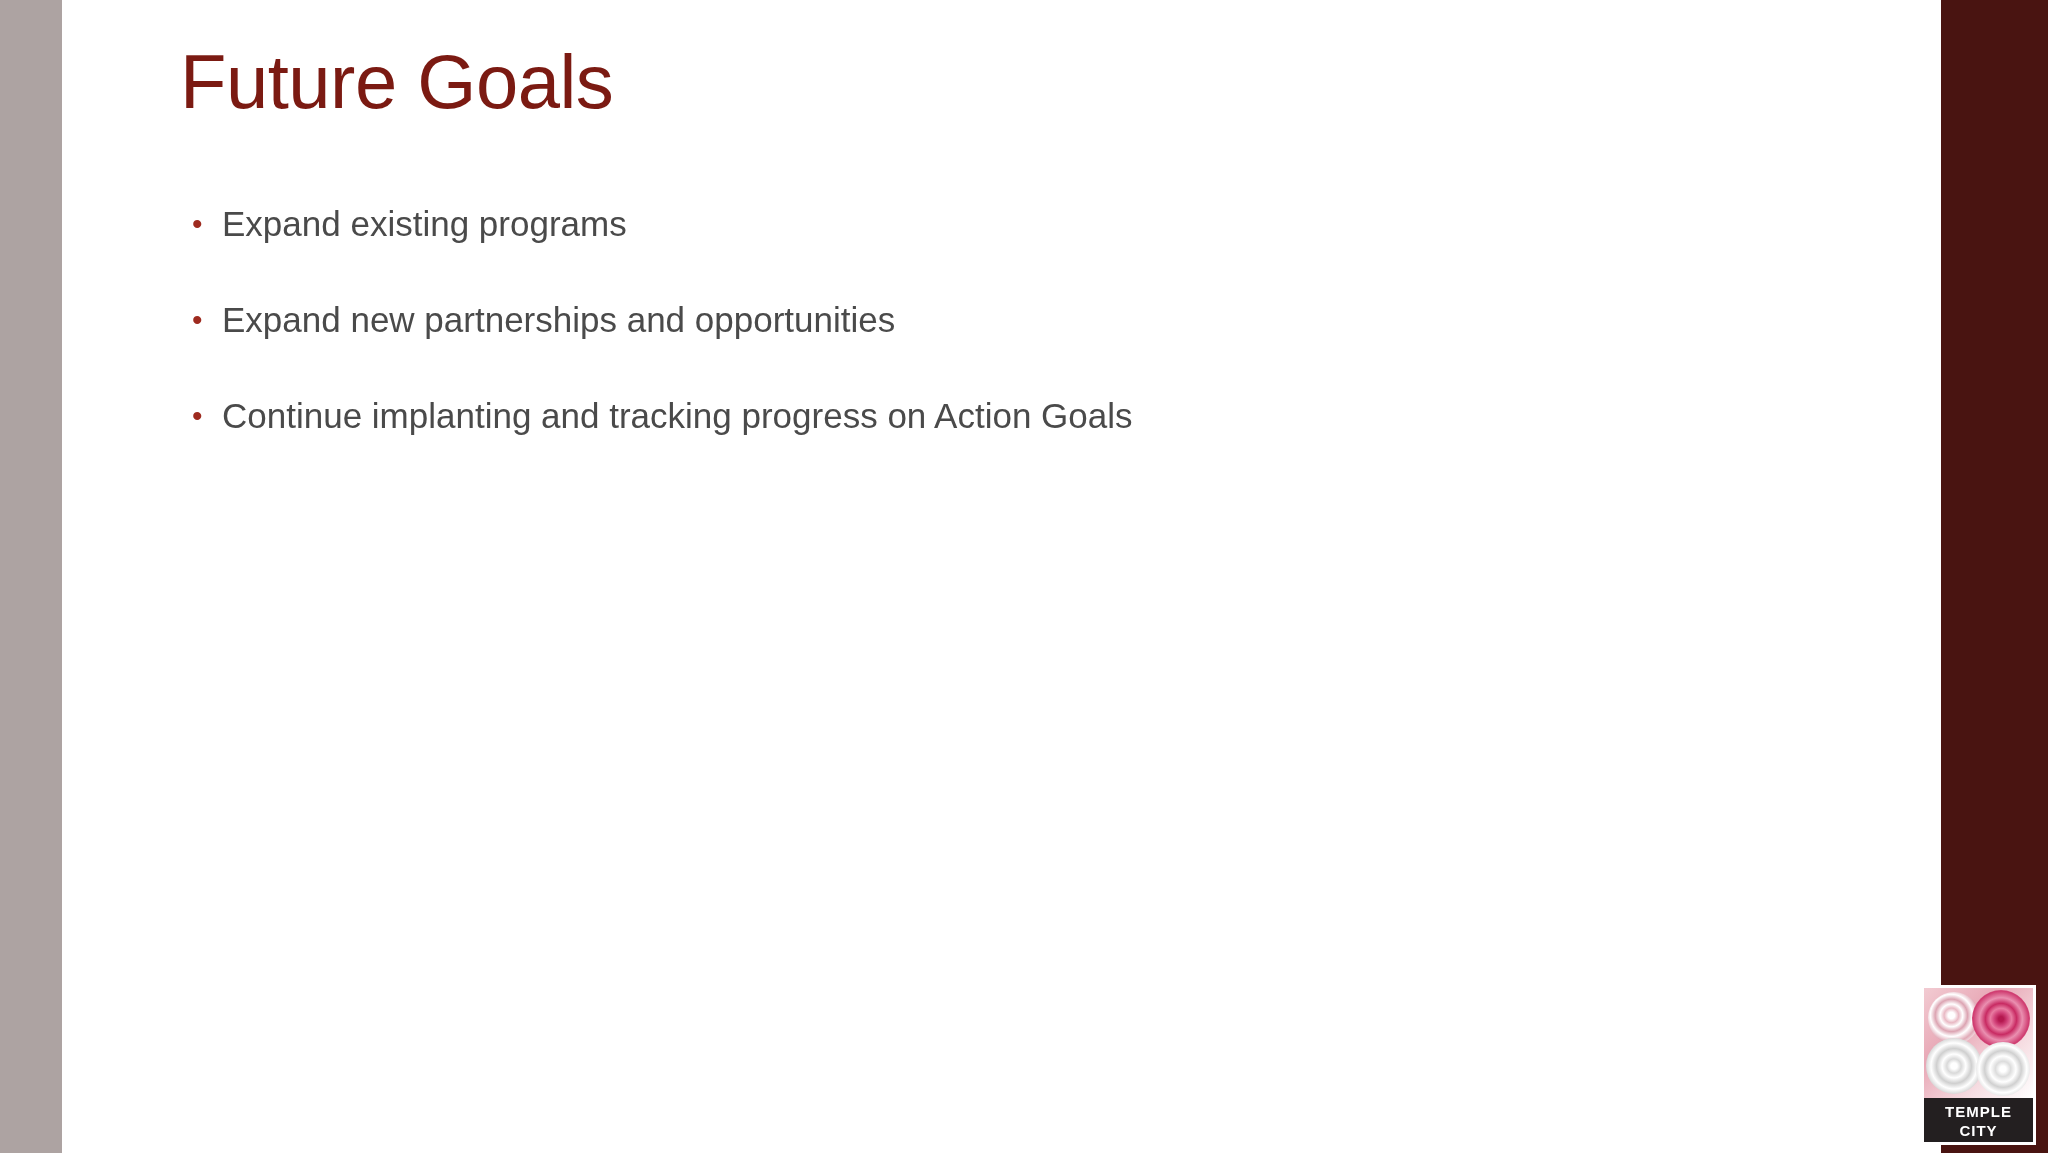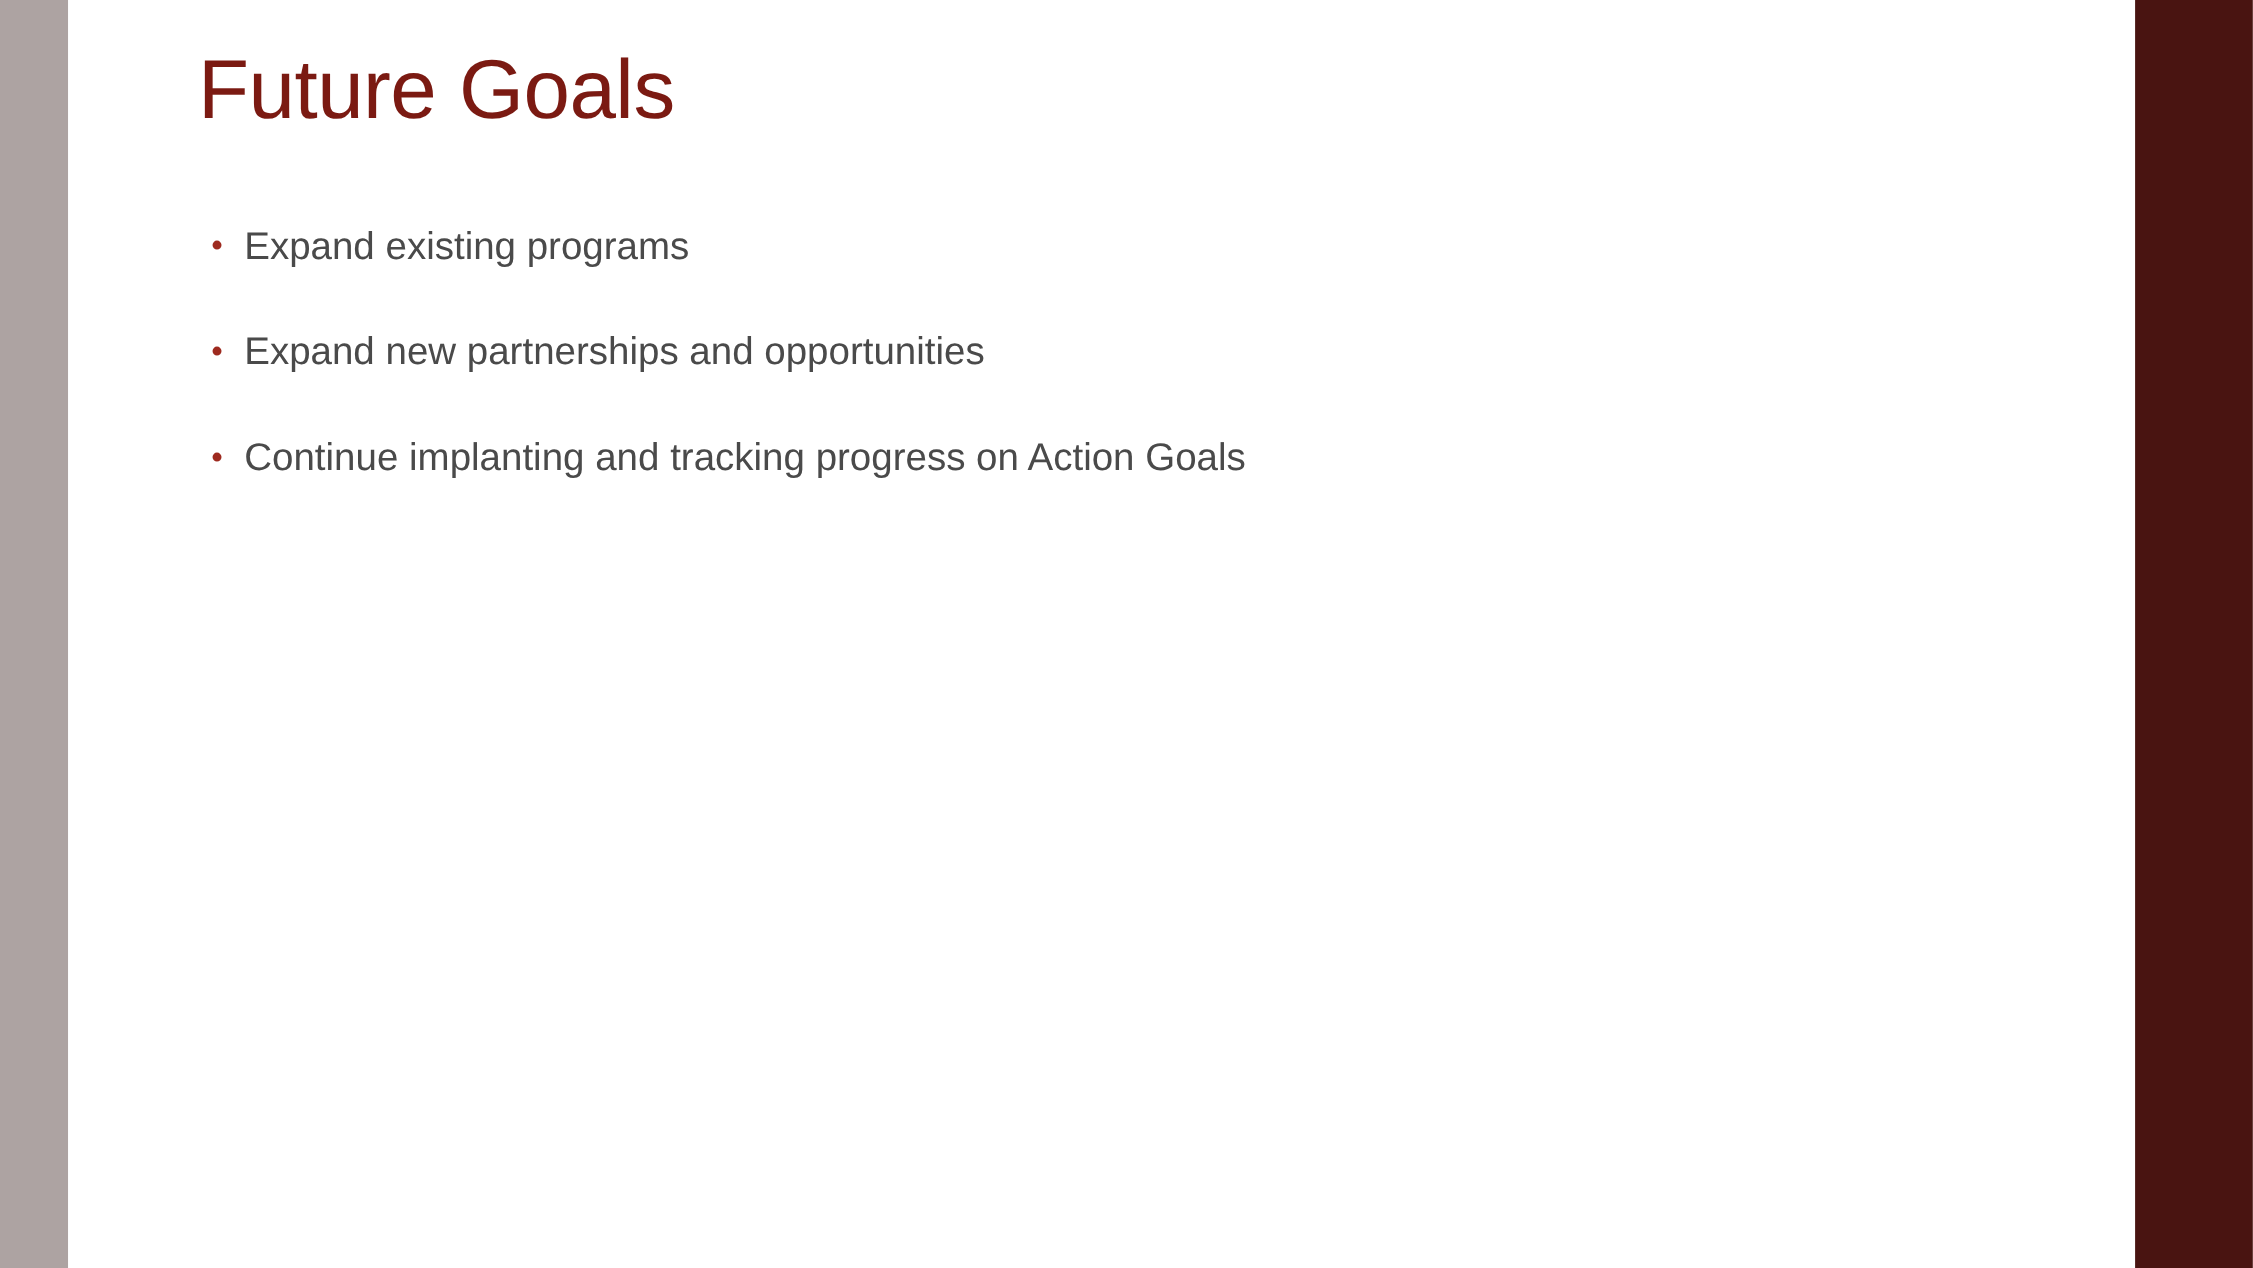--- a/index.html
+++ b/index.html
@@ -191,14 +191,26 @@
       </div>
 
       <div class="bullet-item">
         <span class="bullet-dot">•</span>
         <span class="bullet-text">Continue implanting and tracking progress on Action Goals</span>
       </div>
 
     </div>
   </div>
 
+  <div class="logo">
+    <div class="logo-art">
+      <div class="rose rose1"></div>
+      <div class="rose rose2"></div>
+      <div class="rose rose3"></div>
+      <div class="rose rose4"></div>
+    </div>
+    <div class="logo-caption">
+      <div>TEMPLE</div>
+      <div>CITY</div>
+    </div>
+  </div>
 
 </div>
 
 </body></html>

